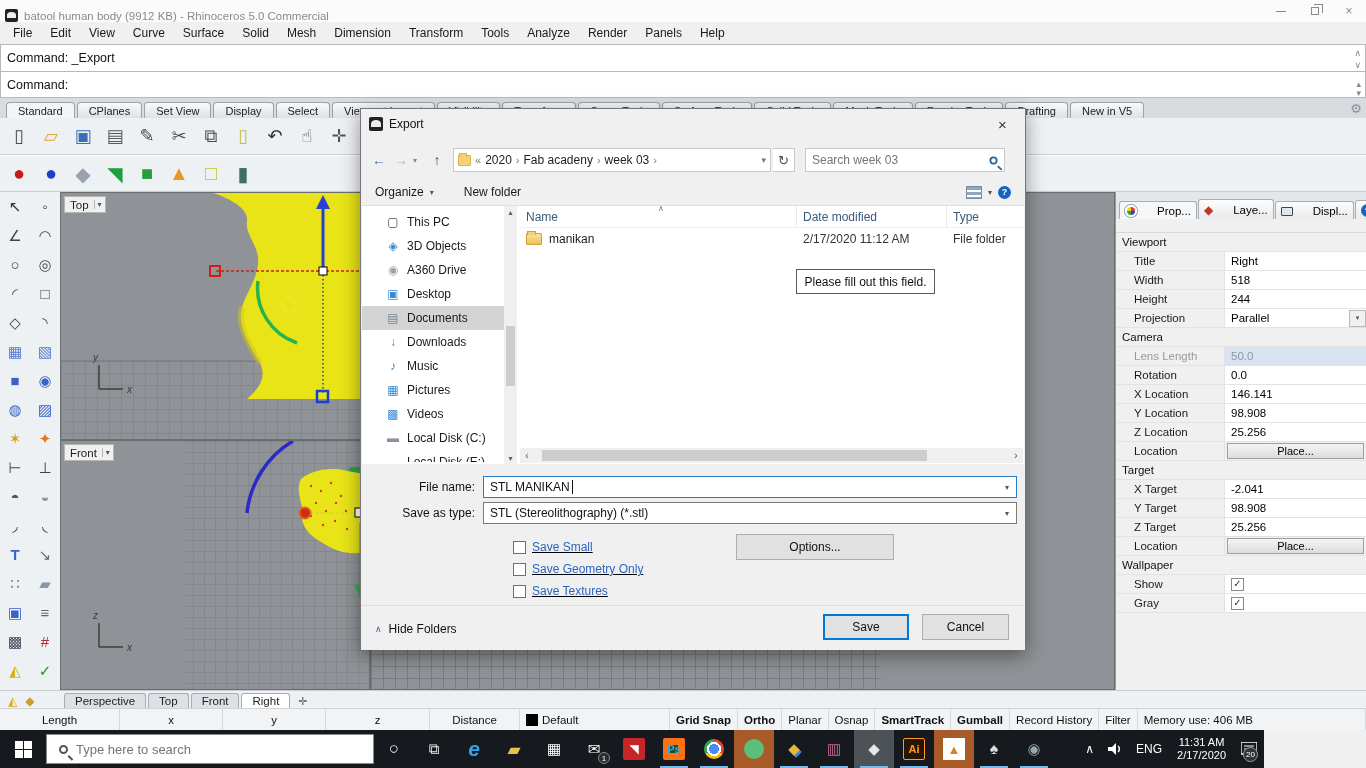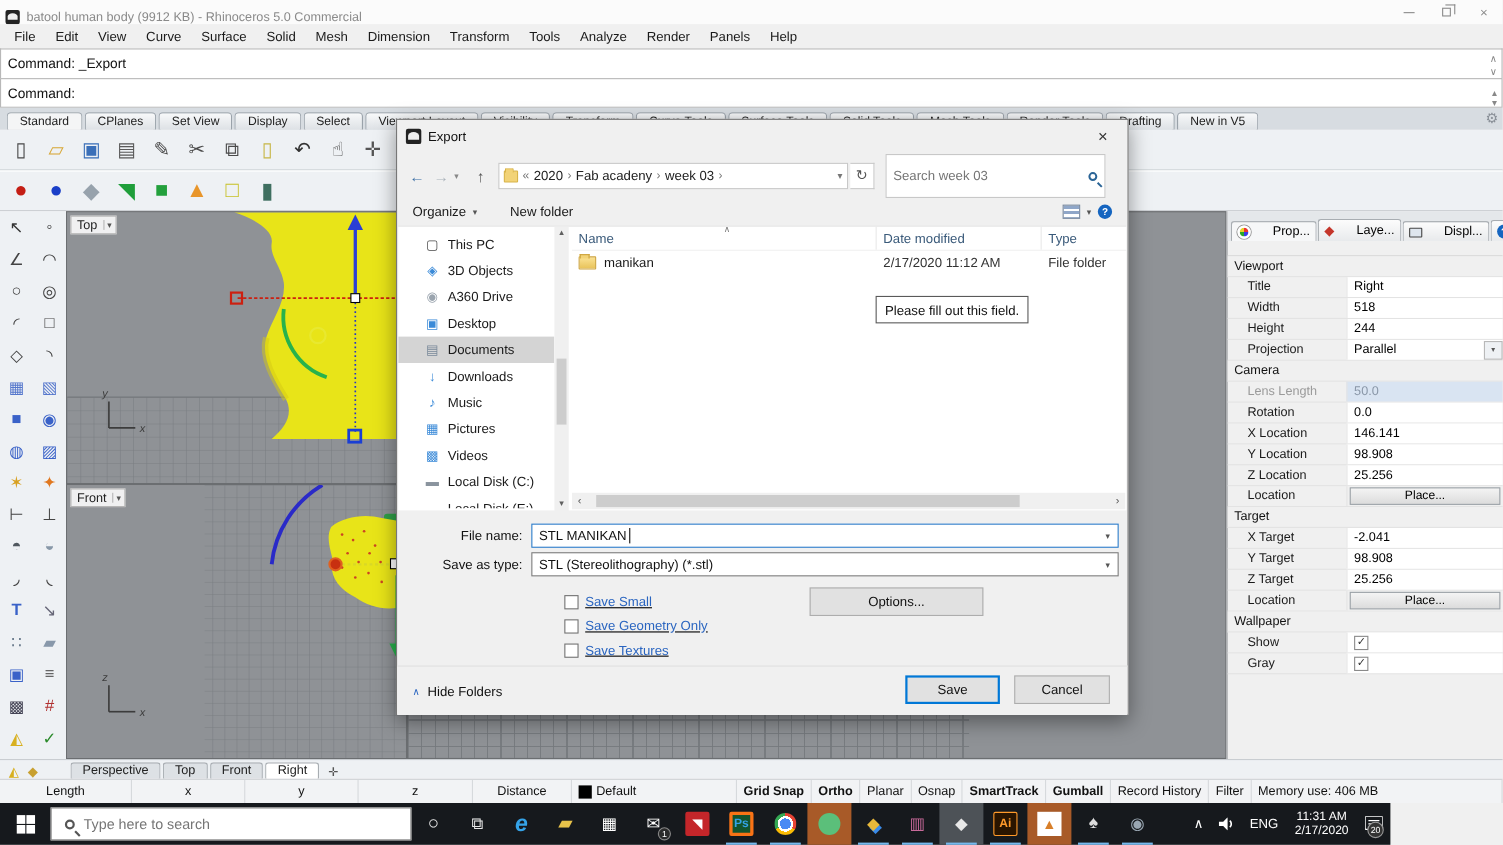--- a/index.html
+++ b/index.html
@@ -113,21 +113,21 @@
   .nav-arrow{font-size:14px;color:#3a6ea5;width:20px;text-align:center;}
   .nav-arrow.dim{color:#aab2ba;}
   .nav-dd{font-size:8px;color:#888;width:12px;}
   #breadcrumb{width:318px;height:24px;background:#fff;border:1px solid #c8c8c8;display:flex;align-items:center;padding:0 4px;gap:4px;margin-left:4px;}
   .bc-folder{width:13px;height:11px;background:#f2d377;border:1px solid #d8b44a;border-radius:1px;position:relative;flex:none;}
   .bc-folder:before{content:"";position:absolute;left:0;top:-3px;width:6px;height:3px;background:#f2d377;border:1px solid #d8b44a;border-bottom:none;border-radius:1px 1px 0 0;}
   .crumb{color:#222;white-space:nowrap;}
   .bc-sep{color:#777;font-size:11px;}
   #breadcrumb .tail{margin-left:auto;display:flex;gap:8px;color:#777;font-size:9px;align-items:center;}
   #dlg-refresh{width:22px;height:24px;border:1px solid #c8c8c8;border-left:none;background:#fff;display:flex;align-items:center;justify-content:center;color:#555;font-size:13px;}
-  #dlg-searchbox{margin-left:8px;width:200px;height:40px;background:#fff;border:1px solid #c8c8c8;display:flex;align-items:center;padding:0 6px;}
+  #dlg-searchbox{margin-left:8px;width:200px;height:24px;background:#fff;border:1px solid #c8c8c8;display:flex;align-items:center;padding:0 6px;}
   #dlg-searchbox input{border:none;outline:none;flex:1;font-size:12px;color:#777;font-family:inherit;background:transparent;}
   #dlg-searchbox .mag{border-color:#2a6496;transform:scale(.9);}
   #dlg-searchbox .mag:after{background:#2a6496;}
   #dlg-toolbar{position:absolute;left:0;top:70px;width:100%;height:26px;display:flex;align-items:center;padding:0 14px;gap:6px;font-size:12px;color:#1a1a1a;}
   #dlg-toolbar .dd{font-size:8px;color:#555;}
   #dlg-toolbar .sep{width:18px;}
   #dlg-view-icons{margin-left:auto;display:flex;align-items:center;gap:6px;}
   .listview-ic{width:16px;height:13px;background:linear-gradient(#8fa6c8 0 3px,#fff 3px 5px,#8fa6c8 5px 8px,#fff 8px 10px,#8fa6c8 10px 13px);border:1px solid #7a8aa0;}
   #dlg-body{position:absolute;left:1px;top:96px;width:662px;height:259px;background:#fff;border-top:1px solid #e0e0e0;}
   
@@ -697,21 +697,21 @@
         <span class="tb-glyph" style="color:#ffffff">▦</span>
       </span>
       <span class="tb-cell">
         <span class="tb-glyph" style="color:#ffffff">✉</span>
         <span class="tb-badge">1</span>
       </span>
       <span class="tb-cell">
         <span class="tb-glyph" style="background:#c4262a;color:#fff;width:22px;height:22px;border-radius:2px;font-size:12px">◥</span>
       </span>
       <span class="tb-cell ul">
-        <span class="tb-glyph" style="background:#14532d;color:#35a3e8;width:22px;height:22px;font-size:11px;font-weight:bold;border:3px solid #f97316;border-radius:2px">Ps</span>
+        <span class="tb-glyph" style="background:#14532d;color:#35a3e8;width:22px;height:22px;font-size:11px;font-weight:bold;border:7px solid #f97316;border-radius:2px">Ps</span>
       </span>
       <span class="tb-cell ul">
         <span class="tb-glyph" style="width:20px;height:20px;border-radius:50%;background:radial-gradient(circle,#4a8af4 0 5px,#fff 5px 7px,transparent 7px),conic-gradient(#e84335 0 120deg,#fbbc05 120deg 240deg,#34a853 240deg 360deg)"></span>
       </span>
       <span class="tb-cell active">
         <span class="tb-glyph" style="width:20px;height:20px;border-radius:50%;background:#5bbf7a"></span>
       </span>
       <span class="tb-cell ul">
         <span class="tb-glyph" style="color:#e8b83a;text-shadow:2px 2px 0 #3a8ae8">◆</span>
       </span>

